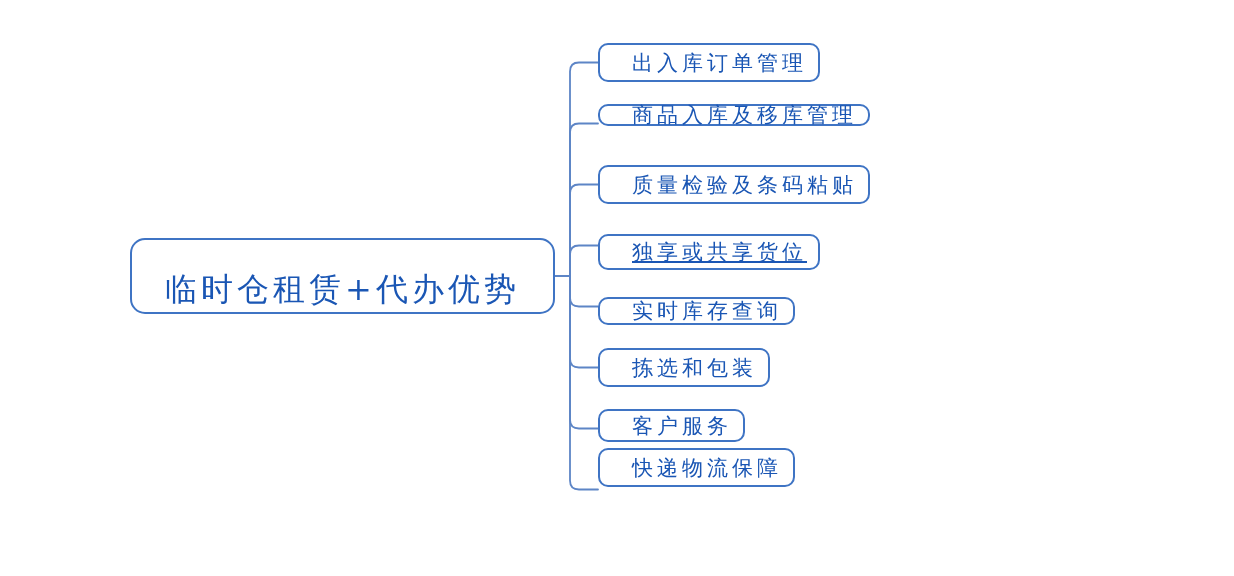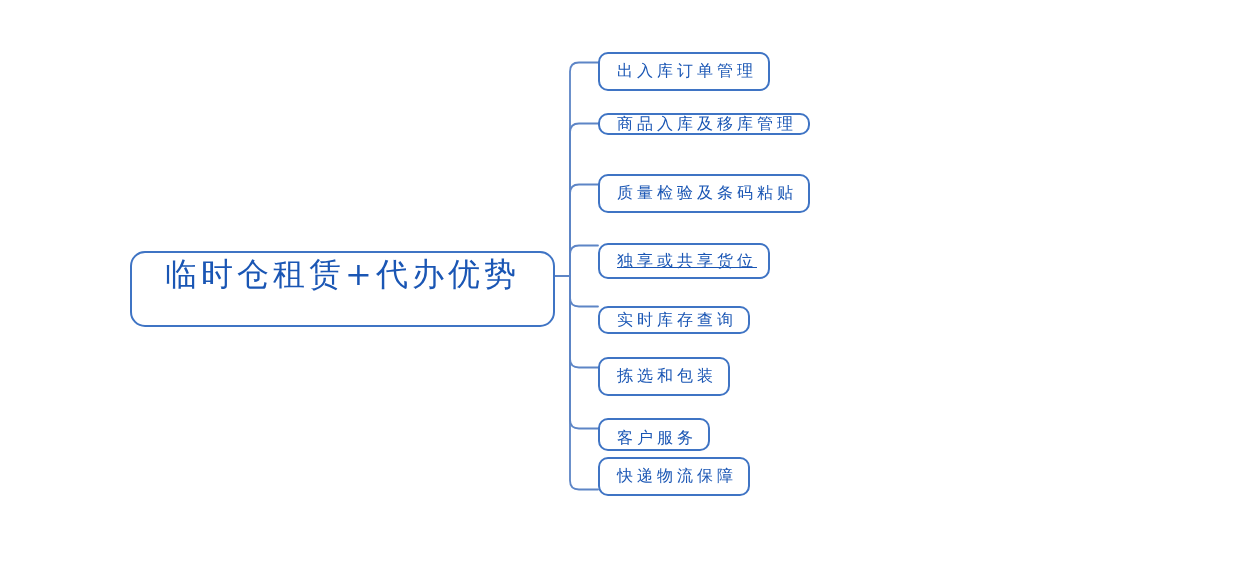--- a/index.html
+++ b/index.html
@@ -15,53 +15,52 @@
     overflow:hidden;
   }
   .connectors{
     position:absolute;
     left:0;top:0;
     pointer-events:none;
   }
   .root-node{
     position:absolute;
     left:130px;
-    top:251px;
+    top:238px;
     width:425px;
     height:76px;
     box-sizing:border-box;
     border:2px solid var(--border,#3F74C4);
     border-radius:15px;
     background:#ffffff;
     display:flex;
-    align-items:flex-start;
+    align-items:flex-end;
     justify-content:center;
     font-size:32px;
     letter-spacing:4px;
     color:var(--text,#1A56B4);
     white-space:nowrap;
     cursor:default;
   }
   .child-node{
     position:absolute;
     left:598px;
     height:39px;
     box-sizing:border-box;
     border:2px solid var(--border,#3F74C4);
     border-radius:10px;
     background:#ffffff;
     display:flex;
     align-items:center;
-    padding:0 11px 0 17px;
-    font-size:16px;
+    padding:0 11px 0 32px;
+    font-size:21px;
     letter-spacing:4px;
     color:var(--text,#1A56B4);
     white-space:nowrap;
     cursor:default;
-    margin-top:9px;
   }
 </style>
 </head>
 <body>
 
 <div class="canvas">
   <svg id="connector-svg" class="connectors" width="1234" height="576" viewBox="0 0 1234 576">
       <path d="M 555 276 L 570 276" fill="none" stroke="#5D85C6" stroke-width="1.8" stroke-linecap="round"></path>
       <path d="M 570 276 L 570 71.5 Q 570 62.5 579 62.5 L 598 62.5" fill="none" stroke="#5D85C6" stroke-width="1.8" stroke-linecap="round"></path>
       <path d="M 570 276 L 570 132.5 Q 570 123.5 579 123.5 L 598 123.5" fill="none" stroke="#5D85C6" stroke-width="1.8" stroke-linecap="round"></path>

